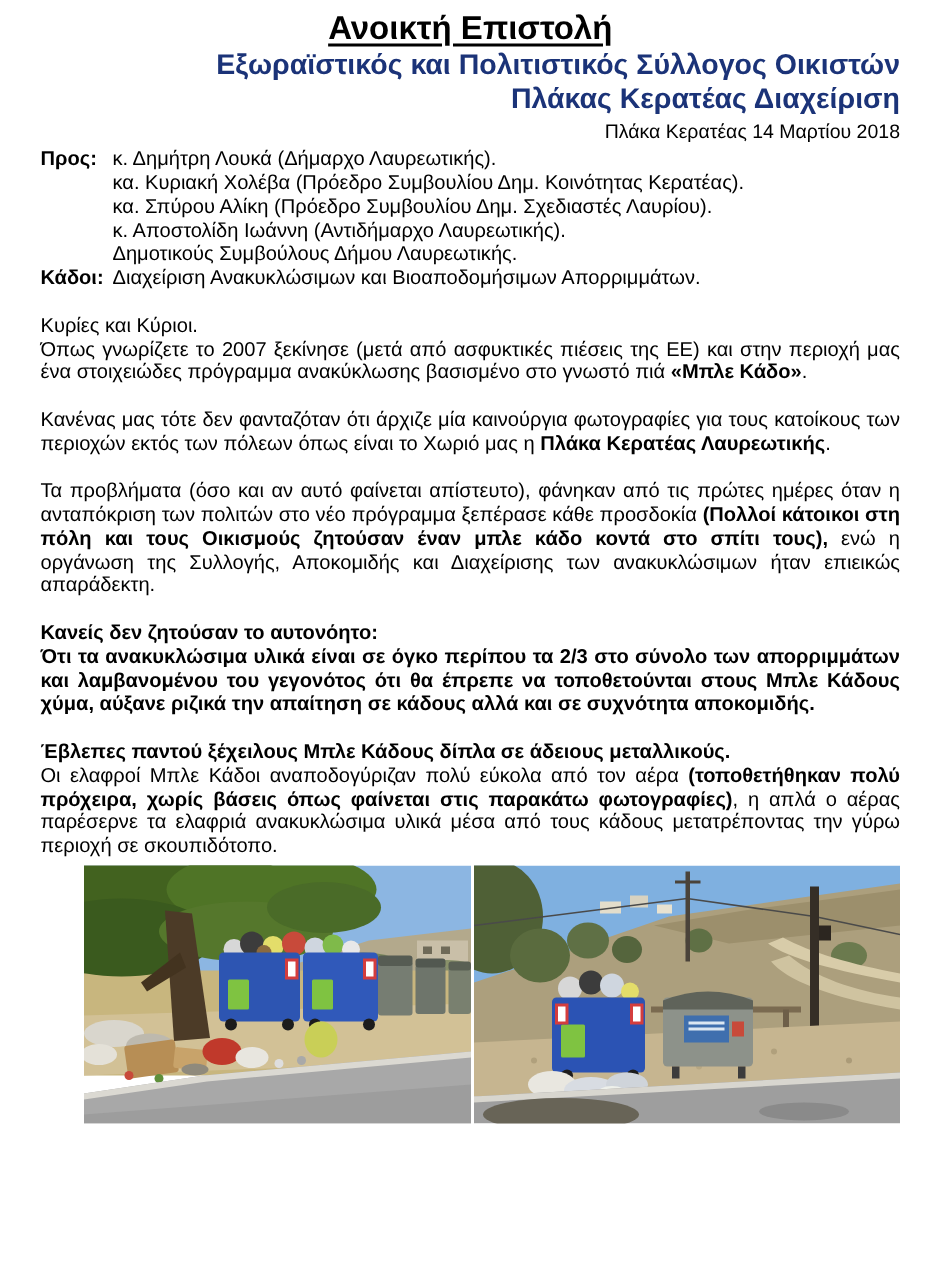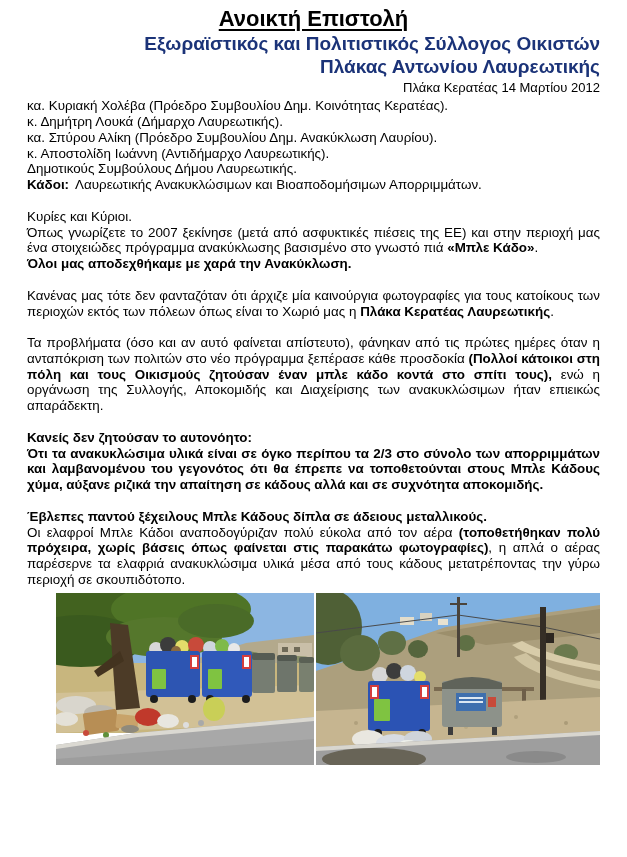--- a/index.html
+++ b/index.html
@@ -39,42 +39,43 @@
 </style>
 </head>
 <body style="--subtitle-blue: #1b3378; --caption-navy: #17365d; --text-black: #000000; --blue-bin: #2d55b2; --gray-bin: #767d72;">
 
 <div class="page">
 
   <h1 class="title">Ανοικτή Επιστολή</h1>
 
   <div class="subtitle">
     <div>Εξωραϊστικός και Πολιτιστικός Σύλλογος Οικιστών</div>
-    <div>Πλάκας Αντωνίου Λαυρεωτικής</div>
-  </div>
-
-  <div class="dateline">Πλάκα Κερατέας  14 Μαρτίου  2012</div>
+    <div>Πλάκας Κερατέας Διαχείριση</div>
+  </div>
+
+  <div class="dateline">Πλάκα Κερατέας  14 Μαρτίου  2018</div>
 
   <div class="recipients block">
+    <span class="label">Προς:</span>
     <div class="recipient-list" id="recipient-list">
+        <div>κ. Δημήτρη Λουκά (Δήμαρχο Λαυρεωτικής).</div>
         <div>κα. Κυριακή Χολέβα (Πρόεδρο Συμβουλίου Δημ. Κοινότητας Κερατέας).</div>
-        <div>κ. Δημήτρη Λουκά (Δήμαρχο Λαυρεωτικής).</div>
-        <div>κα. Σπύρου Αλίκη (Πρόεδρο Συμβουλίου Δημ. Ανακύκλωση Λαυρίου).</div>
+        <div>κα. Σπύρου Αλίκη (Πρόεδρο Συμβουλίου Δημ. Σχεδιαστές Λαυρίου).</div>
         <div>κ. Αποστολίδη Ιωάννη (Αντιδήμαρχο Λαυρεωτικής).</div>
         <div>Δημοτικούς Συμβούλους Δήμου Λαυρεωτικής.</div>
       </div>
   </div>
 
   <div class="subject block">
     <span class="label">Κάδοι:</span>
-    <span>Λαυρεωτικής Ανακυκλώσιμων  και Βιοαποδομήσιμων Απορριμμάτων.</span>
+    <span>Διαχείριση Ανακυκλώσιμων  και Βιοαποδομήσιμων Απορριμμάτων.</span>
   </div>
 
   <div id="body-paragraphs">
-      <p class="para"><span>Κυρίες και Κύριοι.</span><br><span>Όπως γνωρίζετε το 2007 ξεκίνησε (μετά από ασφυκτικές πιέσεις της ΕΕ) και στην περιοχή μας ένα στοιχειώδες πρόγραμμα ανακύκλωσης βασισμένο στο γνωστό πιά </span><span class="b">«Μπλε Κάδο»</span><span>.</span><br><span class="b">Όλοι μας αποδεχθήκαμε με χαρά την Ανακύκλωση.</span></p>
+      <p class="para"><span>Κυρίες και Κύριοι.</span><br><span>Όπως γνωρίζετε το 2007 ξεκίνησε (μετά από ασφυκτικές πιέσεις της ΕΕ) και στην περιοχή μας ένα στοιχειώδες πρόγραμμα ανακύκλωσης βασισμένο στο γνωστό πιά </span><span class="b">«Μπλε Κάδο»</span><span>.</span><br></p>
       <p class="para"><span>Κανένας μας τότε δεν φανταζόταν ότι άρχιζε μία  καινούργια φωτογραφίες για τους κατοίκους των περιοχών εκτός των πόλεων όπως είναι το Χωριό μας η </span><span class="b">Πλάκα Κερατέας Λαυρεωτικής</span><span>.</span></p>
       <p class="para"><span>Τα προβλήματα (όσο και αν αυτό φαίνεται απίστευτο), φάνηκαν από τις πρώτες ημέρες όταν η ανταπόκριση των πολιτών στο νέο πρόγραμμα ξεπέρασε κάθε προσδοκία </span><span class="b">(Πολλοί κάτοικοι στη πόλη και τους Οικισμούς ζητούσαν έναν μπλε κάδο κοντά στο σπίτι τους),</span><span> ενώ η οργάνωση της Συλλογής, Αποκομιδής και Διαχείρισης των ανακυκλώσιμων ήταν  επιεικώς απαράδεκτη.</span></p>
       <p class="para"><span class="b">Κανείς δεν ζητούσαν το αυτονόητο:</span><br><span class="b">Ότι τα ανακυκλώσιμα υλικά είναι σε όγκο περίπου τα 2/3 στο σύνολο των απορριμμάτων και λαμβανομένου του γεγονότος ότι θα έπρεπε να τοποθετούνται στους Μπλε Κάδους χύμα, αύξανε ριζικά την απαίτηση σε κάδους αλλά και σε συχνότητα αποκομιδής.</span></p>
       <p class="para"><span class="b">Έβλεπες παντού ξέχειλους Μπλε Κάδους δίπλα σε άδειους μεταλλικούς.</span><br><span>Οι ελαφροί Μπλε Κάδοι αναποδογύριζαν πολύ εύκολα από τον αέρα </span><span class="b">(τοποθετήθηκαν πολύ πρόχειρα, χωρίς βάσεις όπως φαίνεται στις παρακάτω φωτογραφίες)</span><span>, η απλά ο αέρας παρέσερνε τα ελαφριά ανακυκλώσιμα υλικά μέσα από τους κάδους μετατρέποντας την  γύρω περιοχή σε σκουπιδότοπο.</span></p>
     </div>
 
   <div class="photos">
 
     <svg width="258" height="172" viewBox="0 0 258 172" xmlns="http://www.w3.org/2000/svg">
       <rect width="258" height="120" fill="#8cb6e2"></rect>

